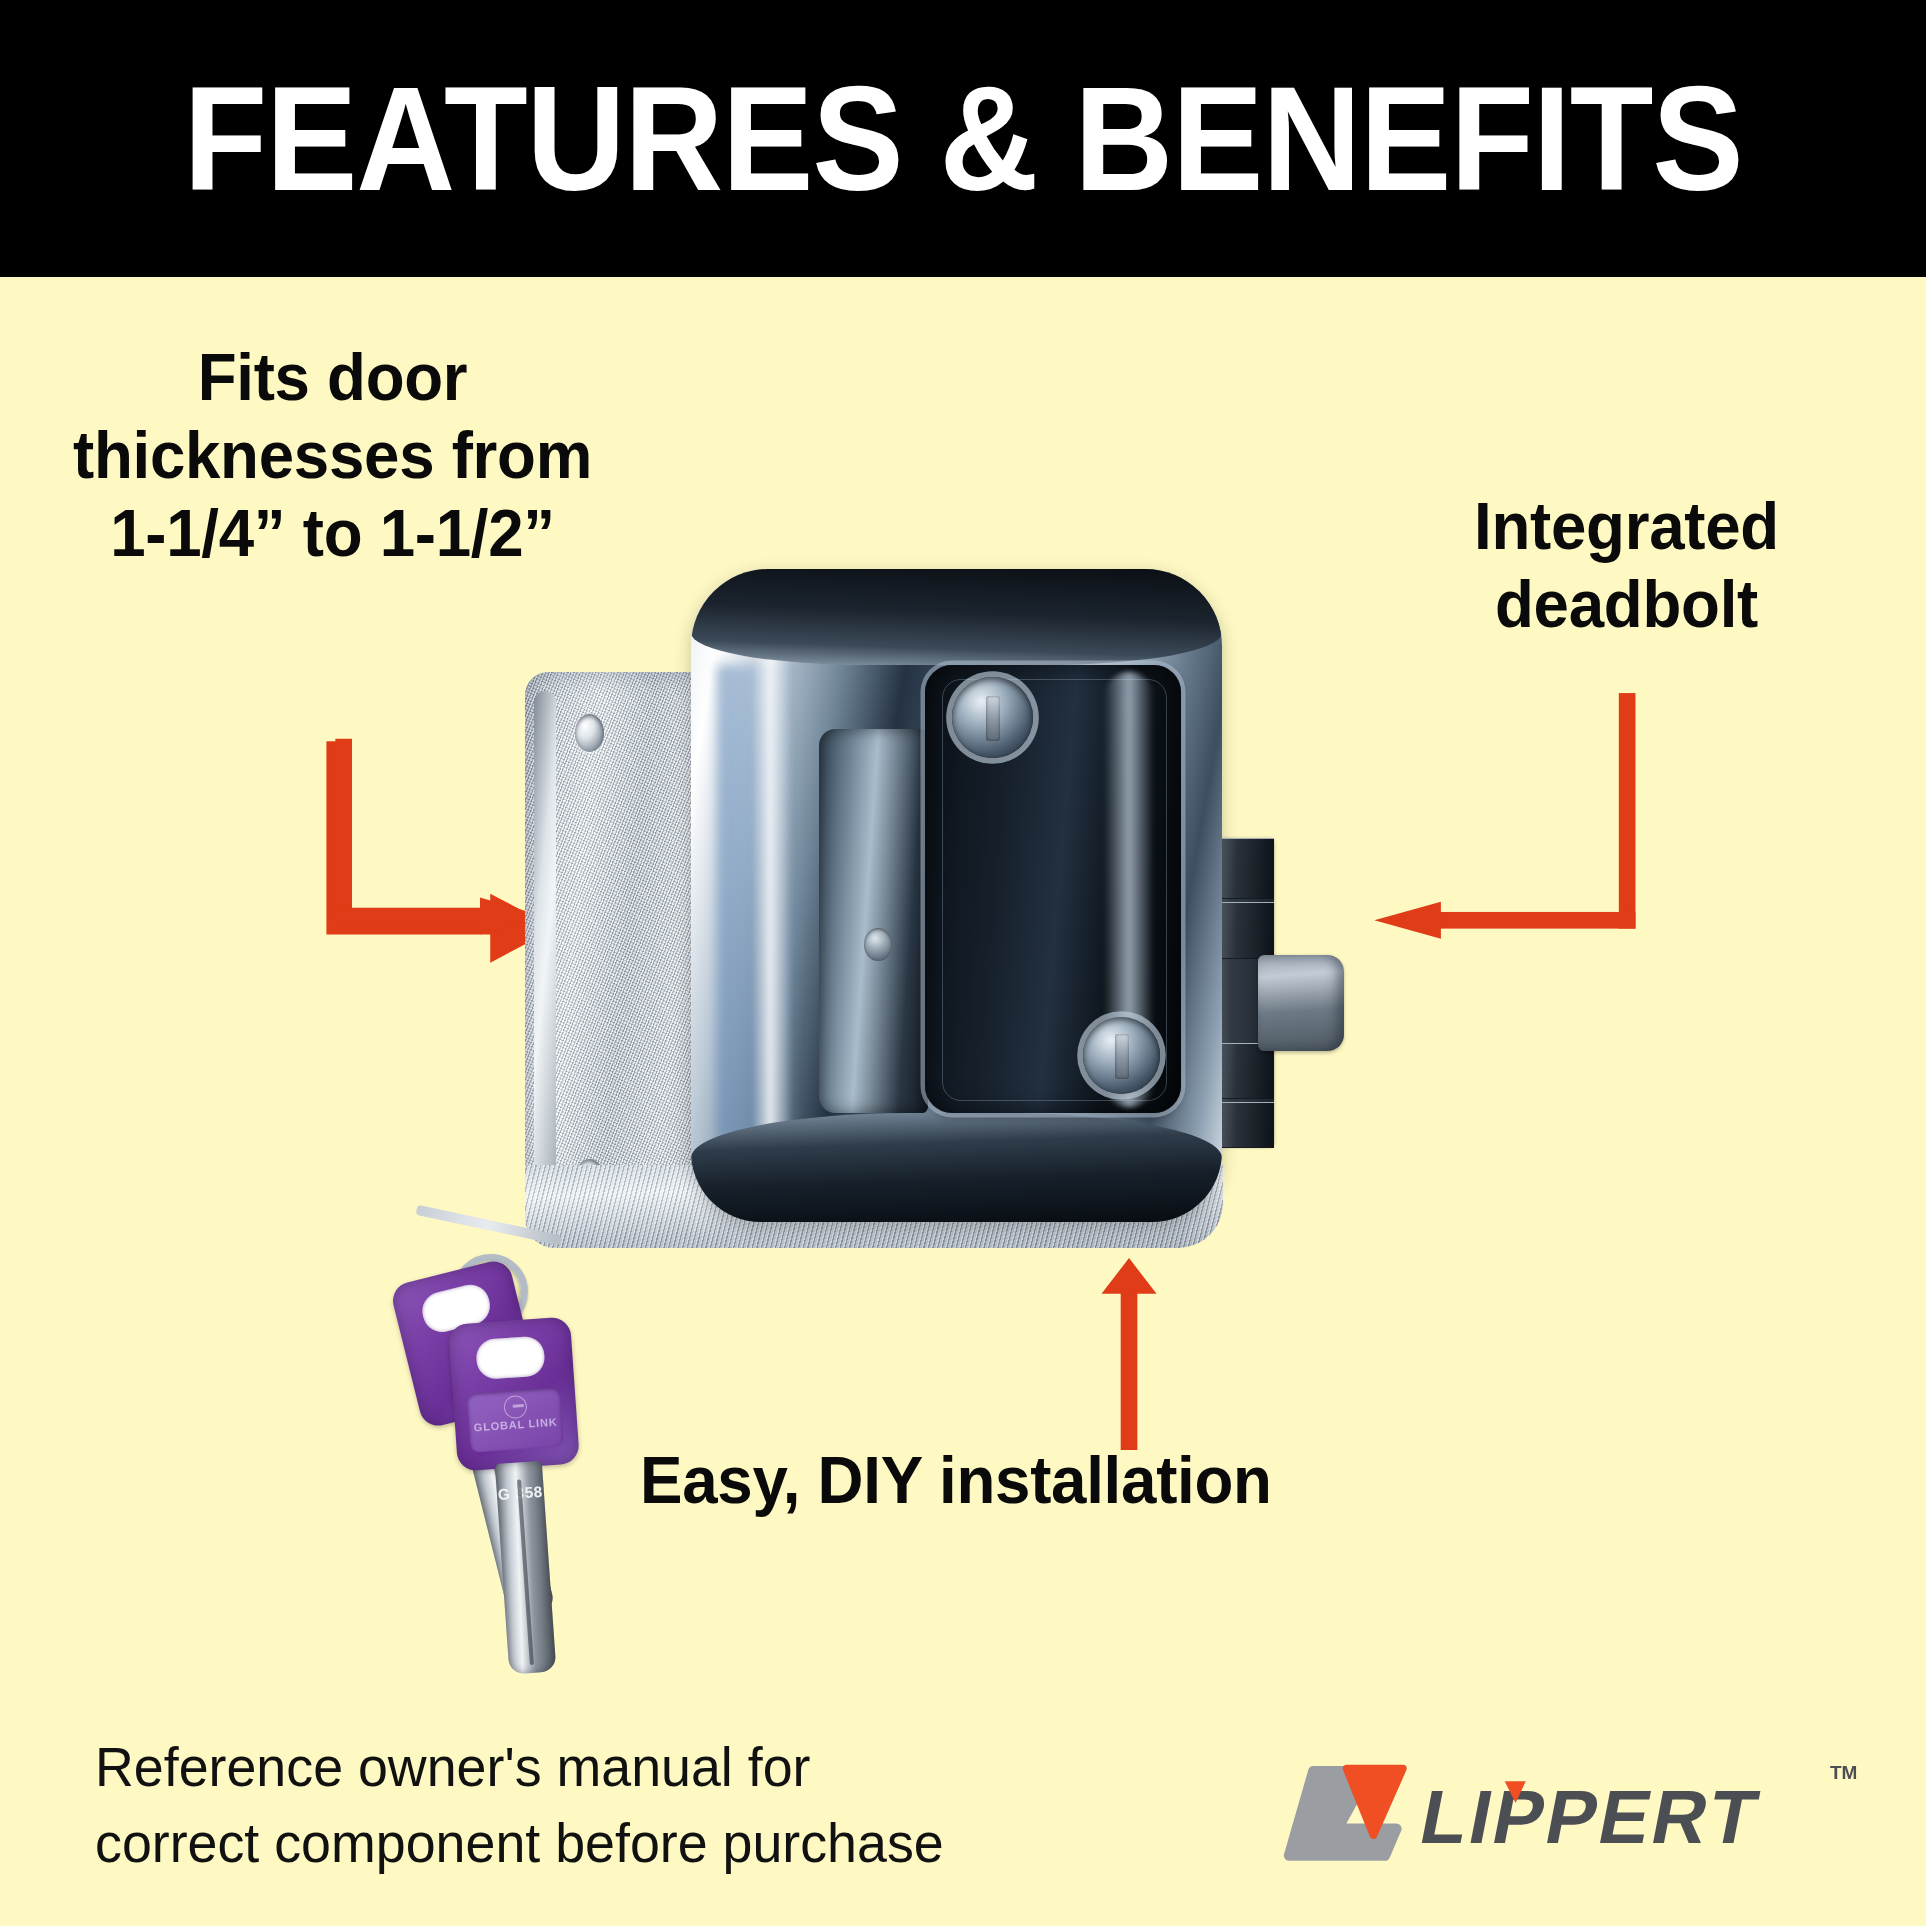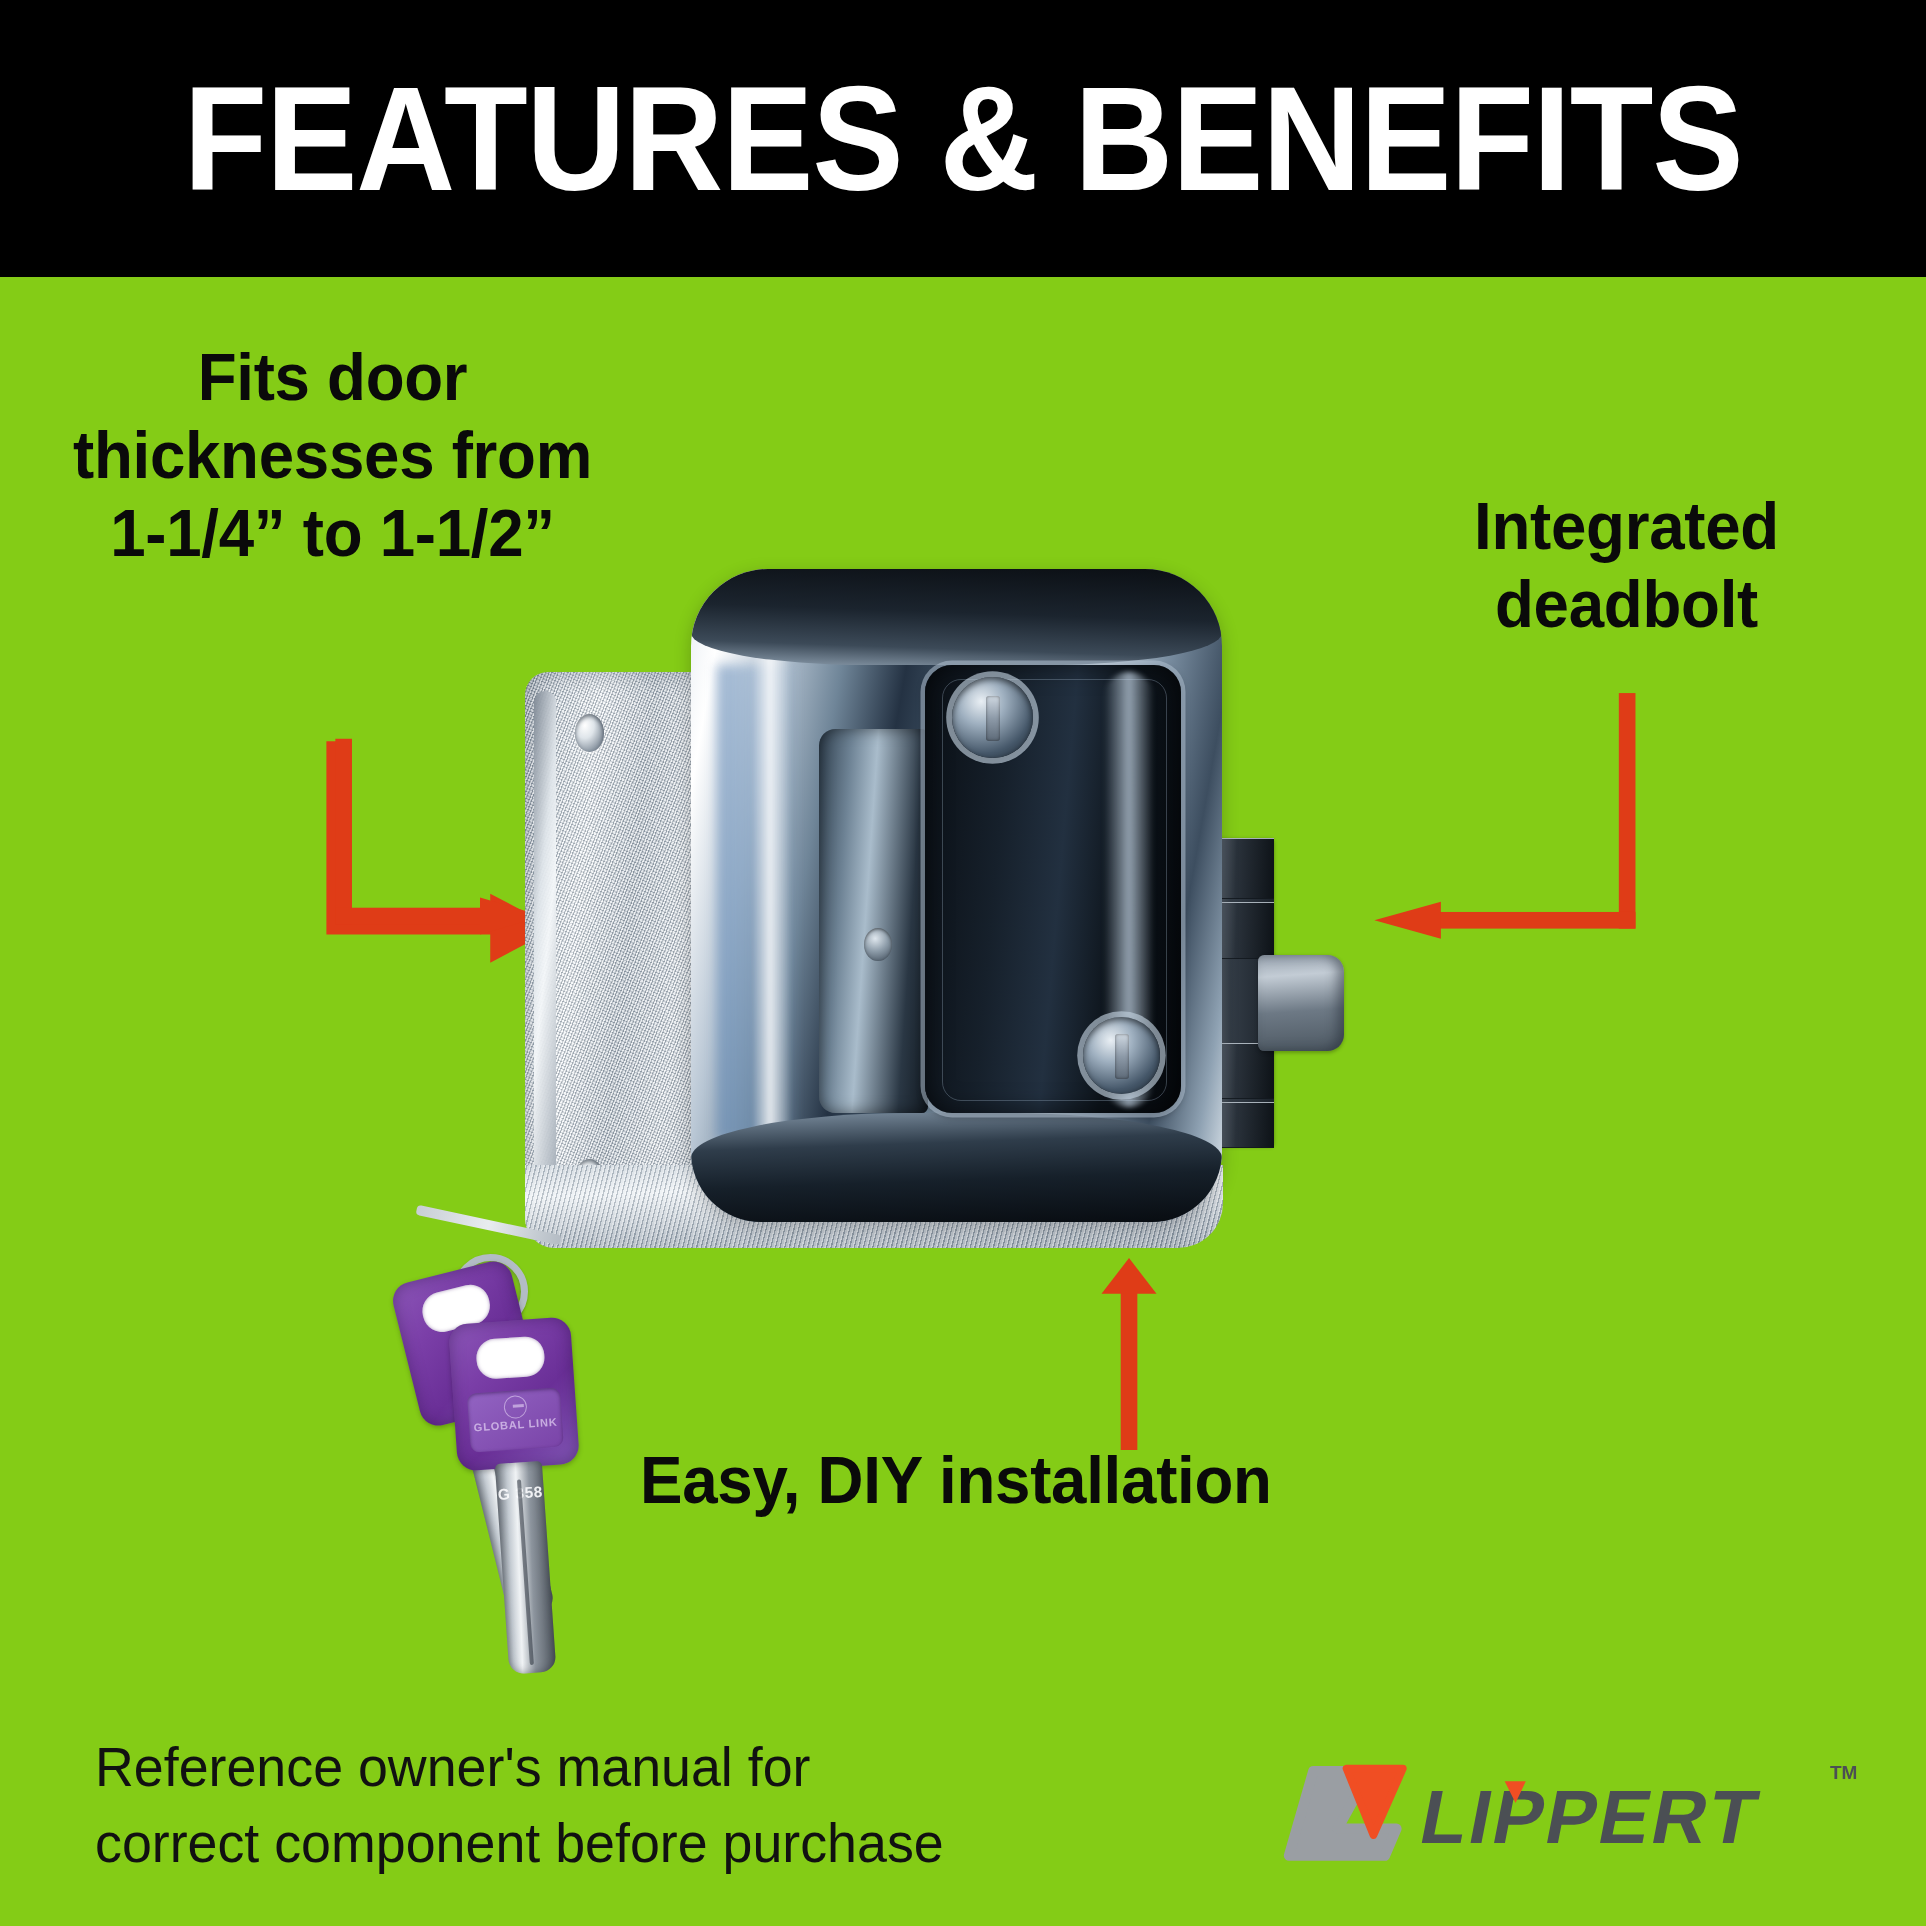--- a/index.html
+++ b/index.html
@@ -7,21 +7,21 @@
     padding: 0;
     background: #ffffff;
   }
   body {
     font-family: "Liberation Sans", sans-serif;
   }
   #page {
     position: relative;
     width: 1926px;
     height: 1926px;
-    background: #84cc16;
+    background: #fef9c3;
     overflow: hidden;
   }
 
   
   .banner {
     position: absolute;
     left: 0;
     top: 0;
     width: 1926px;
     height: 277px;

